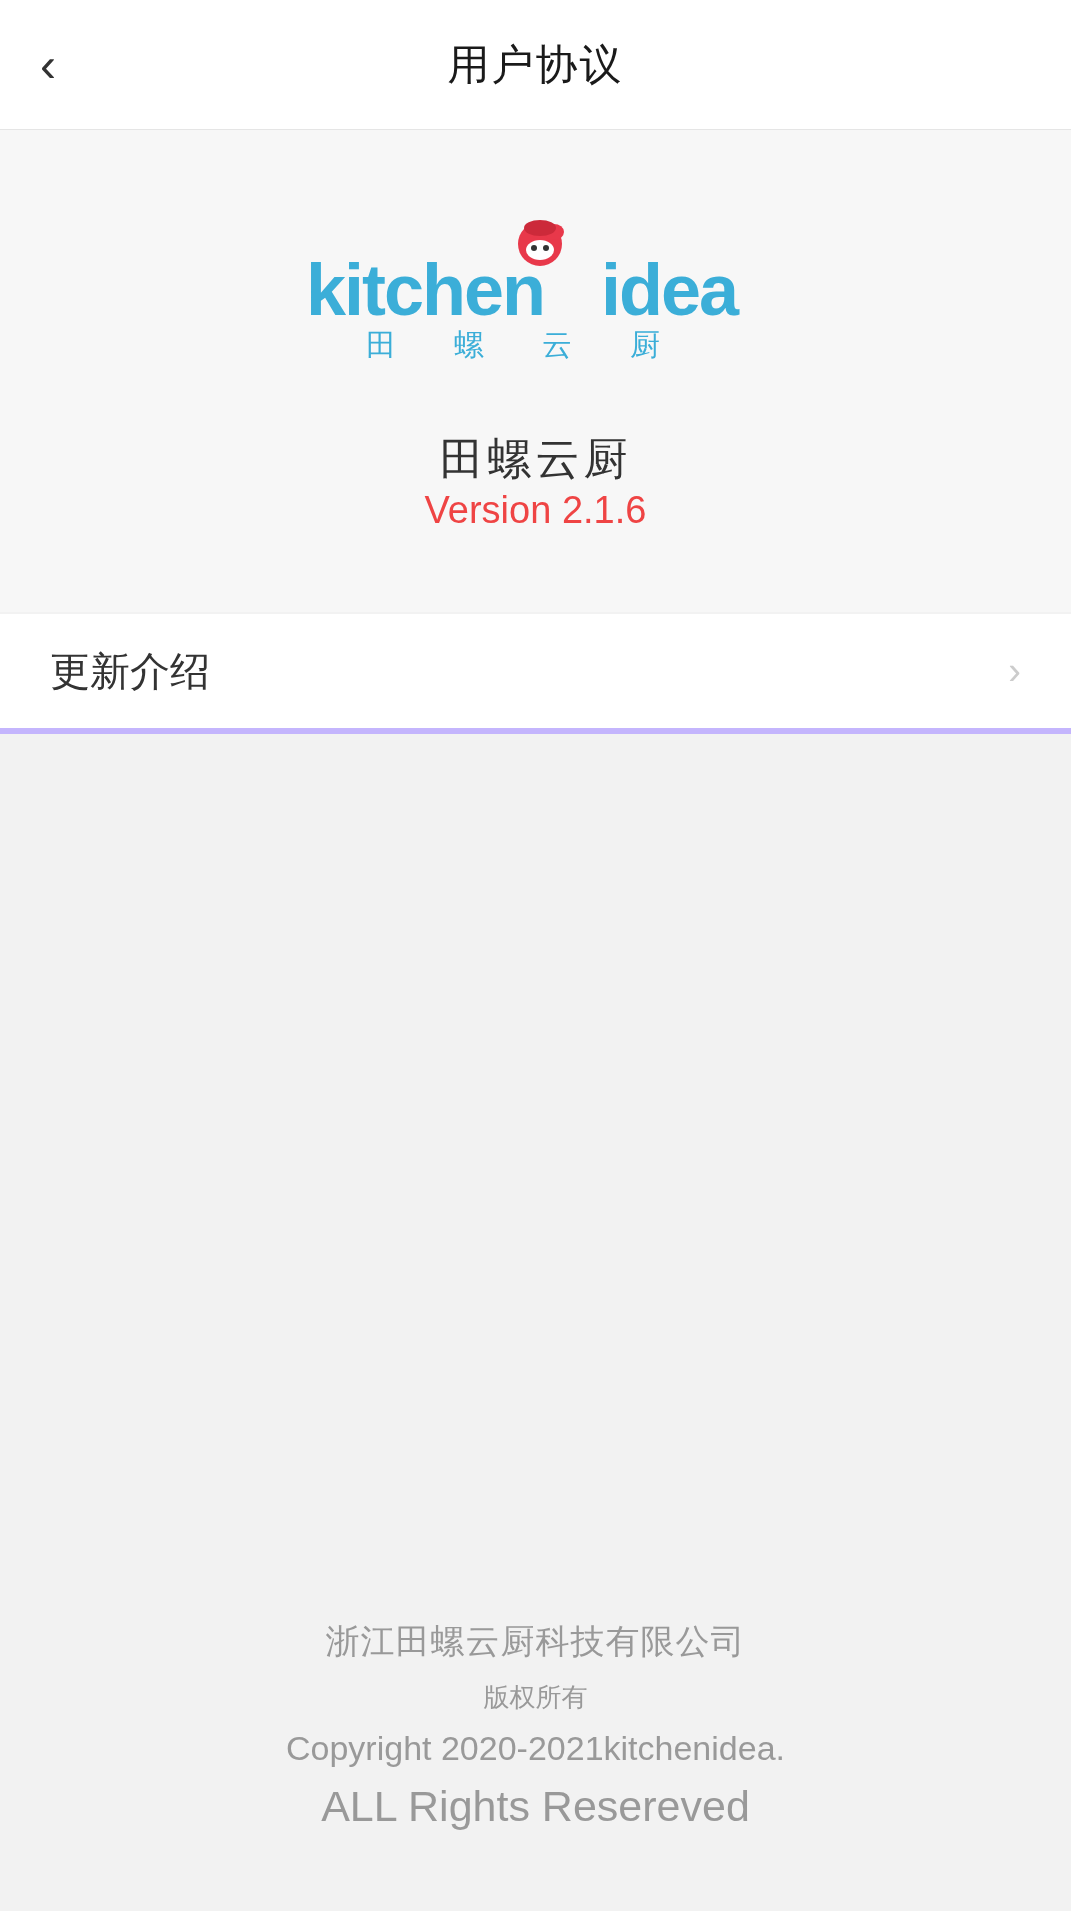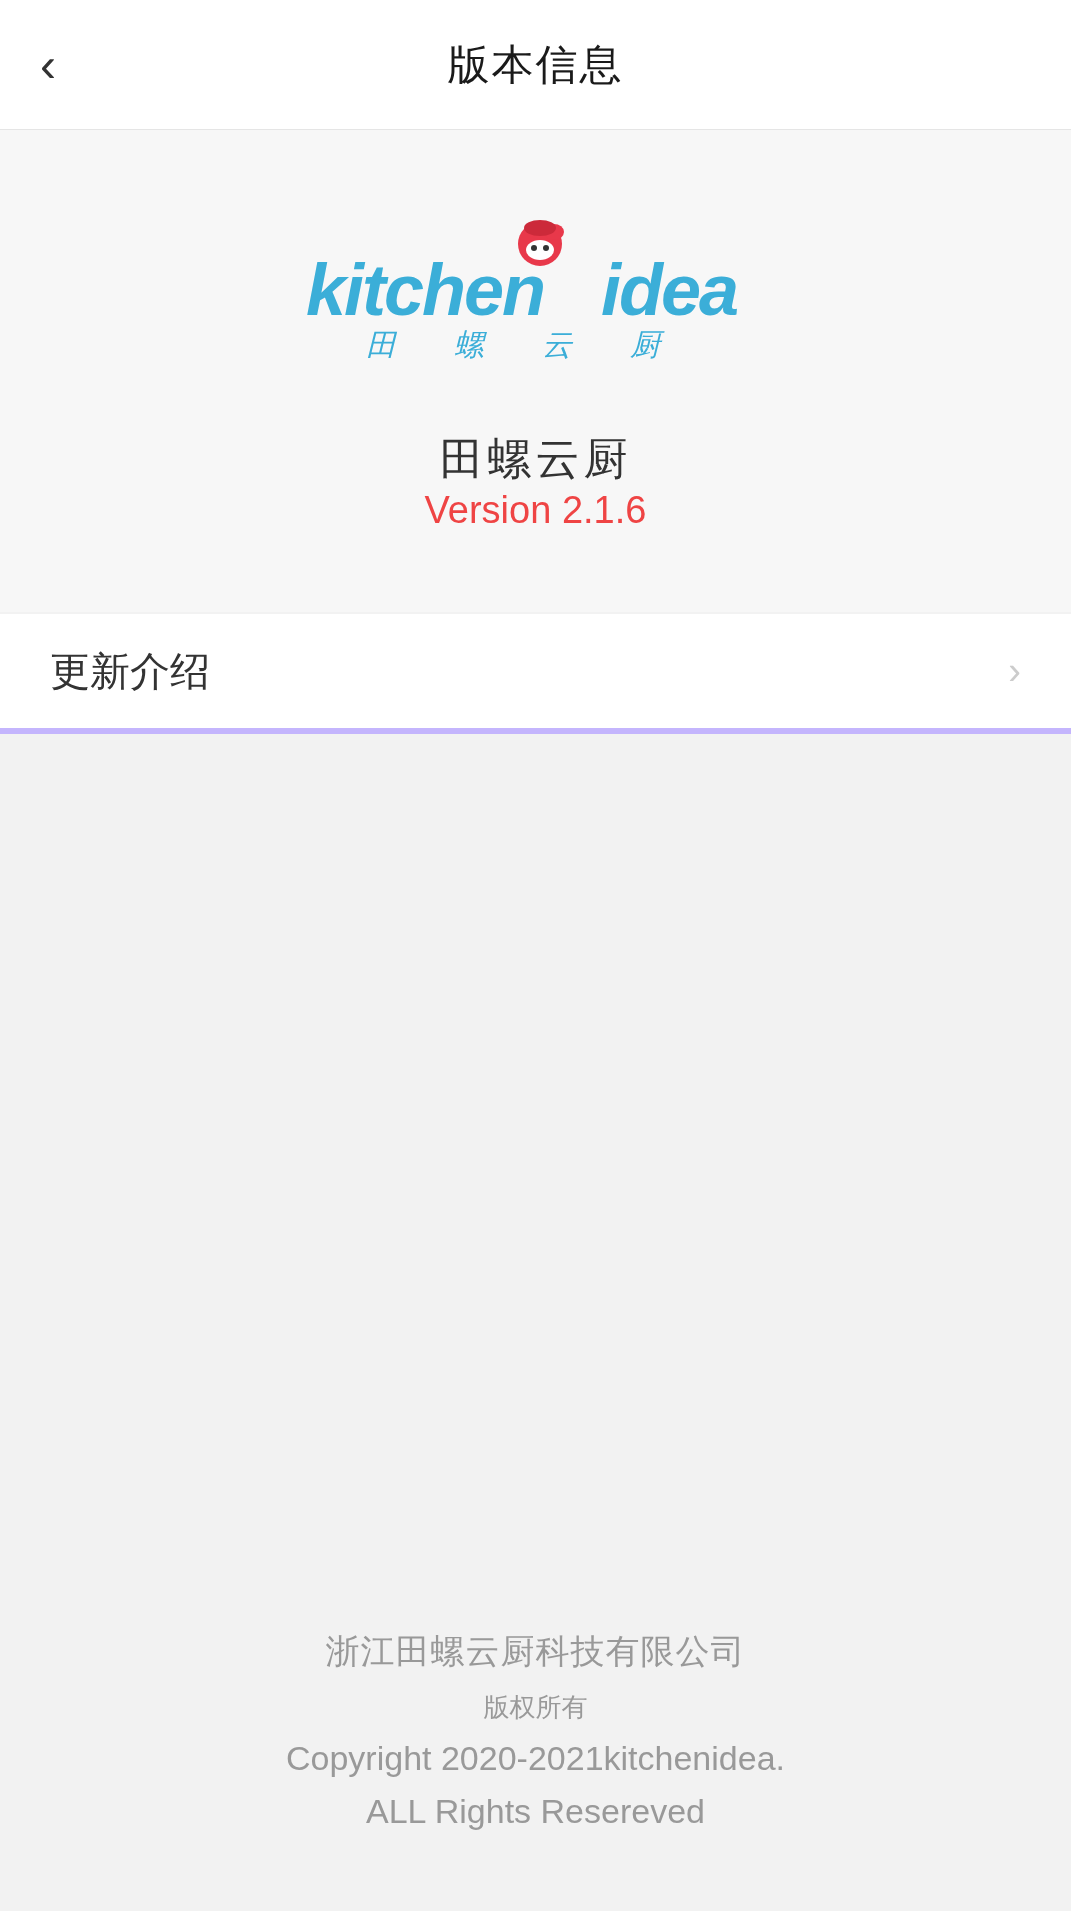--- a/index.html
+++ b/index.html
@@ -54,21 +54,20 @@
       flex-direction: column;
       align-items: center;
       padding: 80px 40px 80px;
     }
 
     .logo-container {
       display: flex;
       flex-direction: column;
       align-items: center;
       margin-bottom: 60px;
-      font-style: italic;
     }
 
     .logo-svg-wrapper {
       width: 460px;
       height: 160px;
       display: flex;
       align-items: center;
       justify-content: center;
     }
 
@@ -154,30 +153,30 @@
     }
 
     .footer-copyright {
       font-size: 34px;
       color: #999999;
       margin-bottom: 14px;
       text-align: right;
     }
 
     .footer-all-rights {
-      font-size: 34px;
+      font-size: 43px;
       color: #999999;
     }
   </style>
 </head>
 <body>
 
 <div class="header">
   <span class="header-back">‹</span>
-  <span class="header-title">版本信息</span>
+  <span class="header-title">用户协议</span>
 </div>
 
 <div class="logo-section">
   <div class="logo-container">
     <div class="logo-svg-wrapper">
       <svg width="460" height="160" viewBox="0 0 460 160" xmlns="http://www.w3.org/2000/svg">
 
         <g transform="translate(208, 0)">
 
           <ellipse cx="26" cy="34" rx="22" ry="22" fill="#e8384a"></ellipse>

